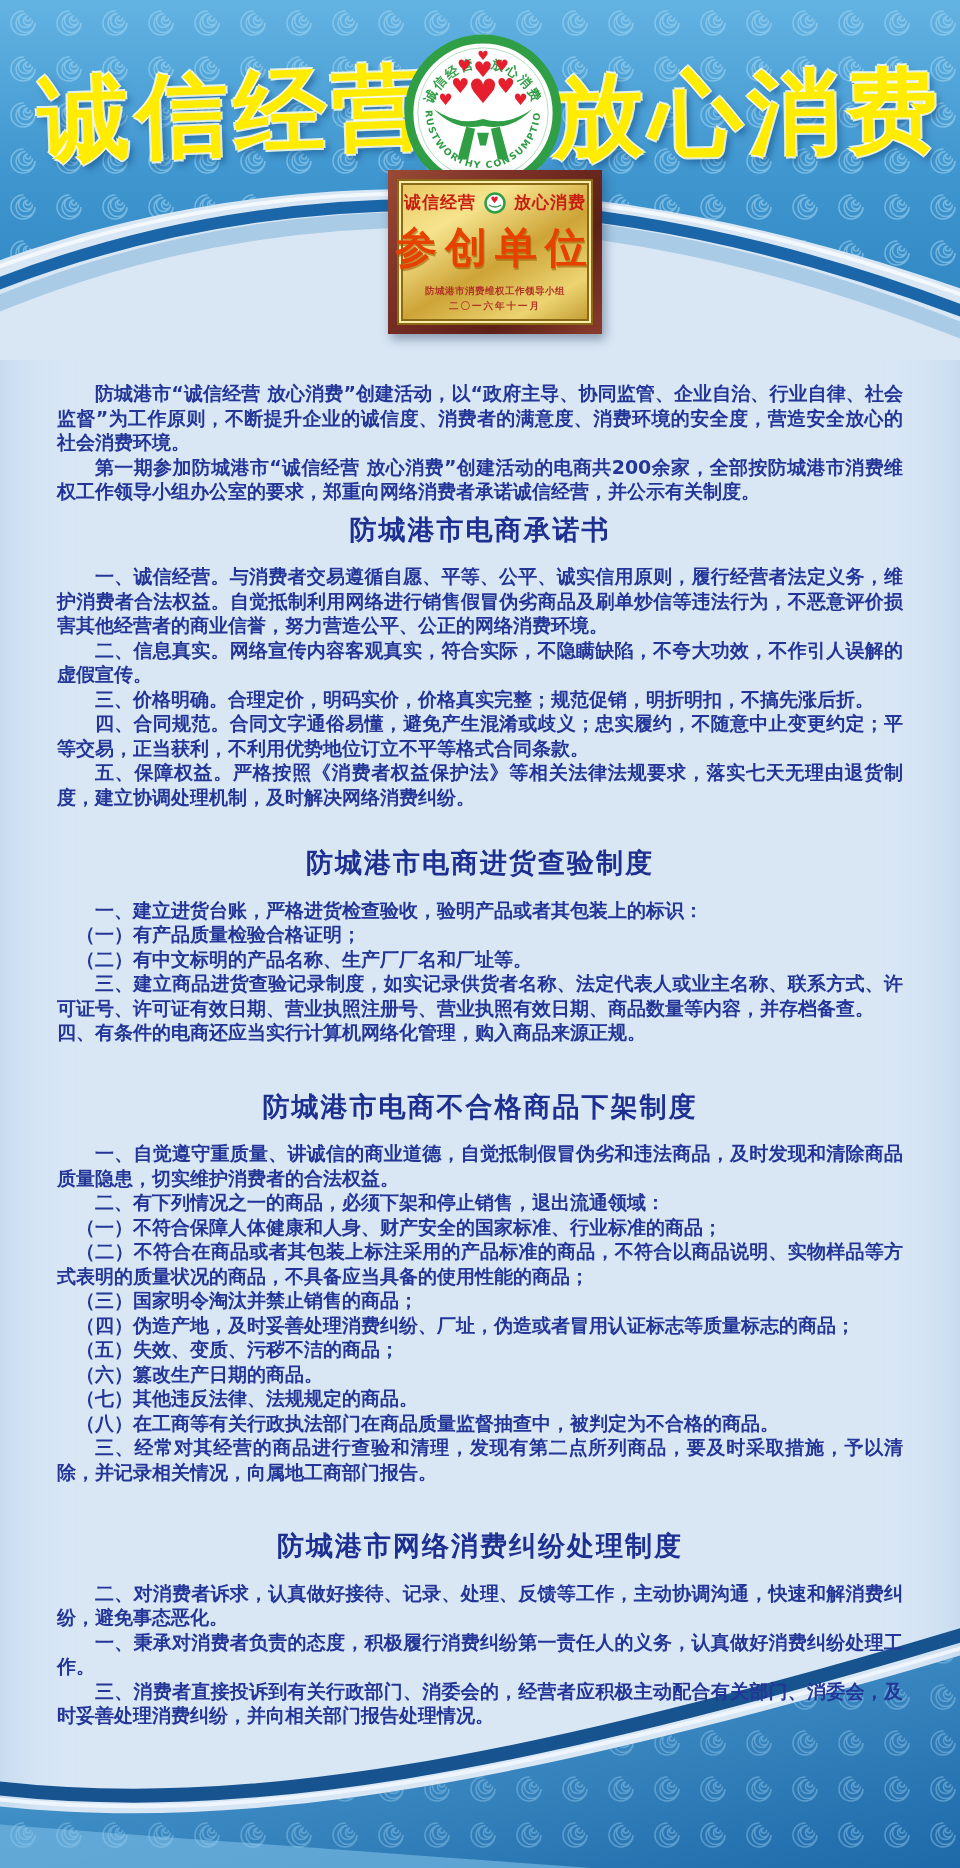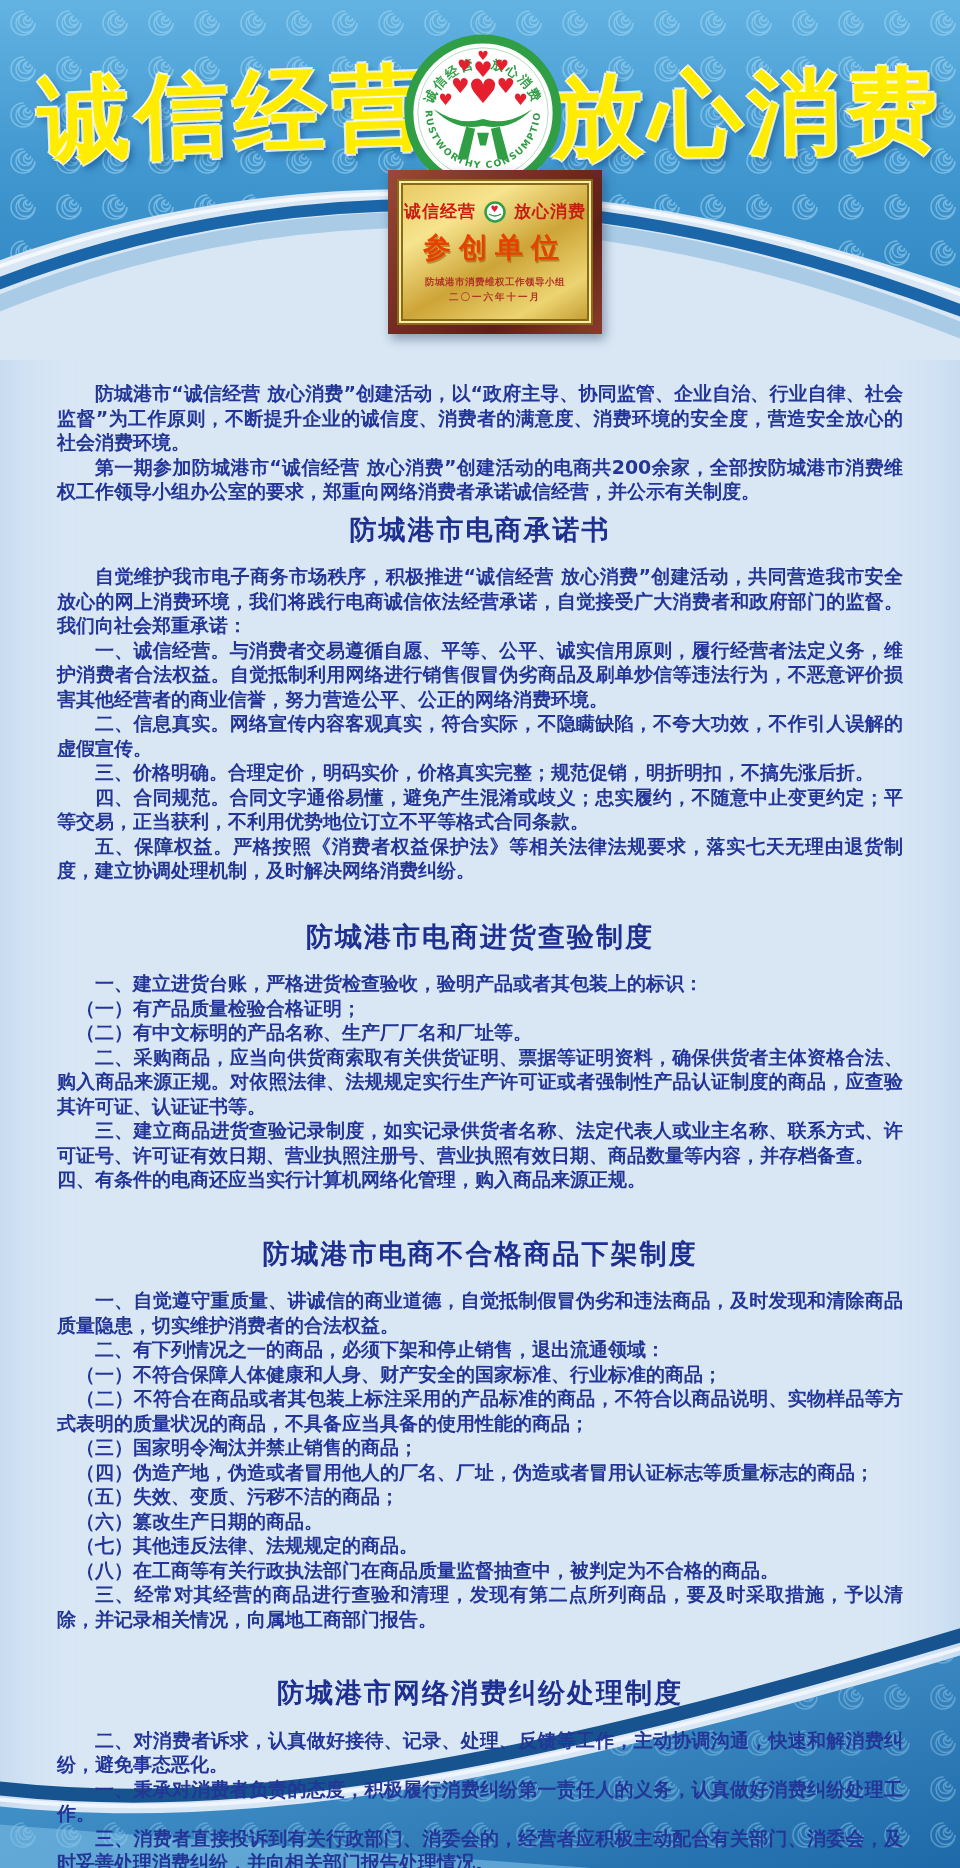--- a/index.html
+++ b/index.html
@@ -35,21 +35,21 @@
   }
   .plaque-inner{
     width:100%; height:100%; box-sizing:border-box;
     background:linear-gradient(150deg,#e7c65e 0%,#f6e48e 28%,#cda437 55%,#ecd472 80%,#bd9428 100%);
     box-shadow:inset 0 0 0 2px #8a6a14, inset 0 0 0 4px rgba(255,244,180,.95), inset 0 0 0 6px #8a6a14;
     display:flex; flex-direction:column; align-items:center; justify-content:center;
     padding:8px 6px; text-align:center;
   }
   .plaque-top{display:flex; align-items:center; justify-content:center; gap:8px;
     color:#c81d10; font-weight:800; font-size:17px; letter-spacing:1px;}
-  .plaque-main{margin-top:6px; font-size:28px; font-weight:900; color:#e64100; letter-spacing:8px;
+  .plaque-main{margin-top:6px; font-size:42px; font-weight:900; color:#e64100; letter-spacing:8px;
     text-shadow:1px 2px 0 rgba(150,90,0,.55); white-space:nowrap;}
   .plaque-issuer{margin-top:9px; font-size:9.5px; color:#b23428; font-weight:700; letter-spacing:.5px;}
   .plaque-date{margin-top:2px; font-size:9.5px; color:#b23428; font-weight:700; letter-spacing:2px;text-align:center;}
 
   .content{
     position:absolute; z-index:2; left:57px; width:846px; top:381px;
     color:#233697; font-size:19px; line-height:24.5px; font-weight:600;
     text-align:justify;
   }
   .content p{margin:0; padding:0;}
@@ -135,42 +135,40 @@
       <div class="plaque-issuer">防城港市消费维权工作领导小组</div>
       <div class="plaque-date">二〇一六年十一月</div>
     </div>
   </div>
 
   <div class="content">
     <p class="ind2">防城港市“诚信经营 放心消费”创建活动，以“政府主导、协同监管、企业自治、行业自律、社会监督”为工作原则，不断提升企业的诚信度、消费者的满意度、消费环境的安全度，营造安全放心的社会消费环境。</p>
     <p class="ind2">第一期参加防城港市“诚信经营 放心消费”创建活动的电商共200余家，全部按防城港市消费维权工作领导小组办公室的要求，郑重向网络消费者承诺诚信经营，并公示有关制度。</p>
 
     <h2 class="sec first">防城港市电商承诺书</h2>
-    <p class="ind2">自觉维护我市电子商务市场秩序，积极推进“诚信经营 放心消费”创建活动，共同营造我市安全放心的网上消费环境，我们将践行电商诚信依法经营承诺，自觉接受广大消费者和政府部门的监督。我们向社会郑重承诺：</p>
     <p class="ind2">一、诚信经营。与消费者交易遵循自愿、平等、公平、诚实信用原则，履行经营者法定义务，维护消费者合法权益。自觉抵制利用网络进行销售假冒伪劣商品及刷单炒信等违法行为，不恶意评价损害其他经营者的商业信誉，努力营造公平、公正的网络消费环境。</p>
     <p class="ind2">二、信息真实。网络宣传内容客观真实，符合实际，不隐瞒缺陷，不夸大功效，不作引人误解的虚假宣传。</p>
     <p class="ind2">三、价格明确。合理定价，明码实价，价格真实完整；规范促销，明折明扣，不搞先涨后折。</p>
     <p class="ind2">四、合同规范。合同文字通俗易懂，避免产生混淆或歧义；忠实履约，不随意中止变更约定；平等交易，正当获利，不利用优势地位订立不平等格式合同条款。</p>
     <p class="ind2">五、保障权益。严格按照《消费者权益保护法》等相关法律法规要求，落实七天无理由退货制度，建立协调处理机制，及时解决网络消费纠纷。</p>
 
     <h2 class="sec">防城港市电商进货查验制度</h2>
     <p class="ind2">一、建立进货台账，严格进货检查验收，验明产品或者其包装上的标识：</p>
     <p class="ind1">（一）有产品质量检验合格证明；</p>
     <p class="ind1">（二）有中文标明的产品名称、生产厂厂名和厂址等。</p>
-    <p class="ind2">二、采购商品，应当向供货商索取有关供货证明、票据等证明资料，确保供货者主体资格合法、购入商品来源正规。对依照法律、法规规定实行生产许可证或者强制性产品认证制度的商品，应查验其许可证、认证证书等。</p>
     <p class="ind2">三、建立商品进货查验记录制度，如实记录供货者名称、法定代表人或业主名称、联系方式、许可证号、许可证有效日期、营业执照注册号、营业执照有效日期、商品数量等内容，并存档备查。</p>
     <p class="ind0">四、有条件的电商还应当实行计算机网络化管理，购入商品来源正规。</p>
 
     <h2 class="sec big-gap">防城港市电商不合格商品下架制度</h2>
     <p class="ind2">一、自觉遵守重质量、讲诚信的商业道德，自觉抵制假冒伪劣和违法商品，及时发现和清除商品质量隐患，切实维护消费者的合法权益。</p>
     <p class="ind2">二、有下列情况之一的商品，必须下架和停止销售，退出流通领域：</p>
     <p class="ind1">（一）不符合保障人体健康和人身、财产安全的国家标准、行业标准的商品；</p>
     <p class="ind1">（二）不符合在商品或者其包装上标注采用的产品标准的商品，不符合以商品说明、实物样品等方式表明的质量状况的商品，不具备应当具备的使用性能的商品；</p>
     <p class="ind1">（三）国家明令淘汰并禁止销售的商品；</p>
-    <p class="ind1">（四）伪造产地，伪造或者冒用他人的厂名、厂址，伪造或者冒用认证标志等质量标志的商品；</p>
+    <p class="ind1">（四）伪造产地，及时妥善处理消费纠纷、厂址，伪造或者冒用认证标志等质量标志的商品；</p>
     <p class="ind1">（五）失效、变质、污秽不洁的商品；</p>
     <p class="ind1">（六）篡改生产日期的商品。</p>
     <p class="ind1">（七）其他违反法律、法规规定的商品。</p>
     <p class="ind1">（八）在工商等有关行政执法部门在商品质量监督抽查中，被判定为不合格的商品。</p>
     <p class="ind2">三、经常对其经营的商品进行查验和清理，发现有第二点所列商品，要及时采取措施，予以清除，并记录相关情况，向属地工商部门报告。</p>
 
     <h2 class="sec big-gap">防城港市网络消费纠纷处理制度</h2>
     <p class="ind2">二、对消费者诉求，认真做好接待、记录、处理、反馈等工作，主动协调沟通，快速和解消费纠纷，避免事态恶化。</p>
     <p class="ind2">一、秉承对消费者负责的态度，积极履行消费纠纷第一责任人的义务，认真做好消费纠纷处理工作。</p>
     <p class="ind2">三、消费者直接投诉到有关行政部门、消委会的，经营者应积极主动配合有关部门、消委会，及时妥善处理消费纠纷，并向相关部门报告处理情况。</p>

